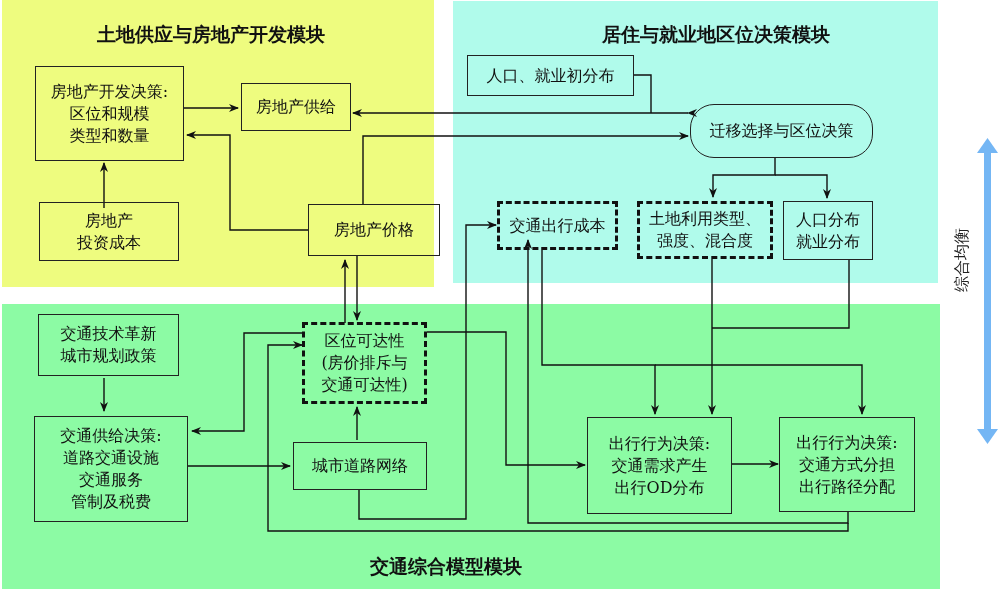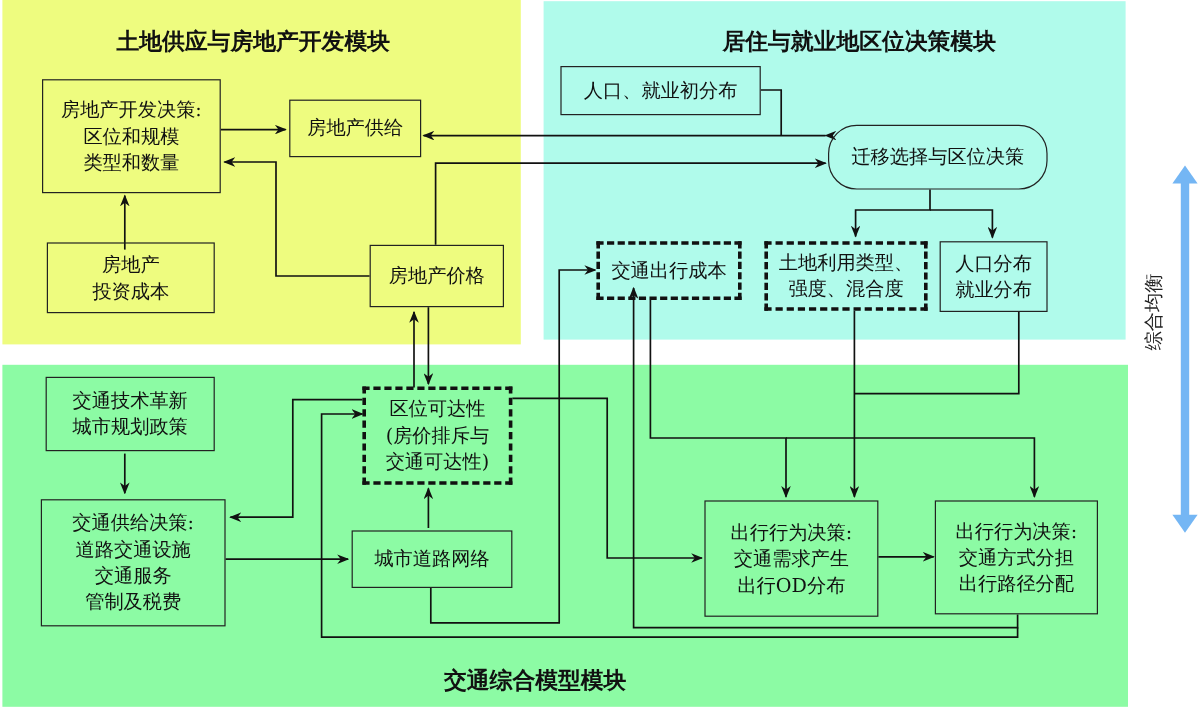--- a/index.html
+++ b/index.html
@@ -95,21 +95,21 @@
 区位和规模
 类型和数量</span>
   </div>
 <div class="box" style="left:241px;top:83px;width:110px;height:48px;">
     <span>房地产供给</span>
   </div>
 <div class="box" style="left:39px;top:202px;width:140px;height:59px;">
     <span>房地产
 投资成本</span>
   </div>
-<div class="box" style="left:308px;top:204px;width:112px;height:52px;">
+<div class="box" style="left:308px;top:204px;width:132px;height:52px;">
     <span>房地产价格</span>
   </div>
 
 <div class="box" style="left:467px;top:55px;width:167px;height:41px;">
     <span>人口、就业初分布</span>
   </div>
 <div class="box" style="left:690px;top:104px;width:183px;height:54px;border-radius:24px;">
     <span>迁移选择与区位决策</span>
   </div>
 <div class="box dash" style="left:497px;top:201px;width:121px;height:49px;">

